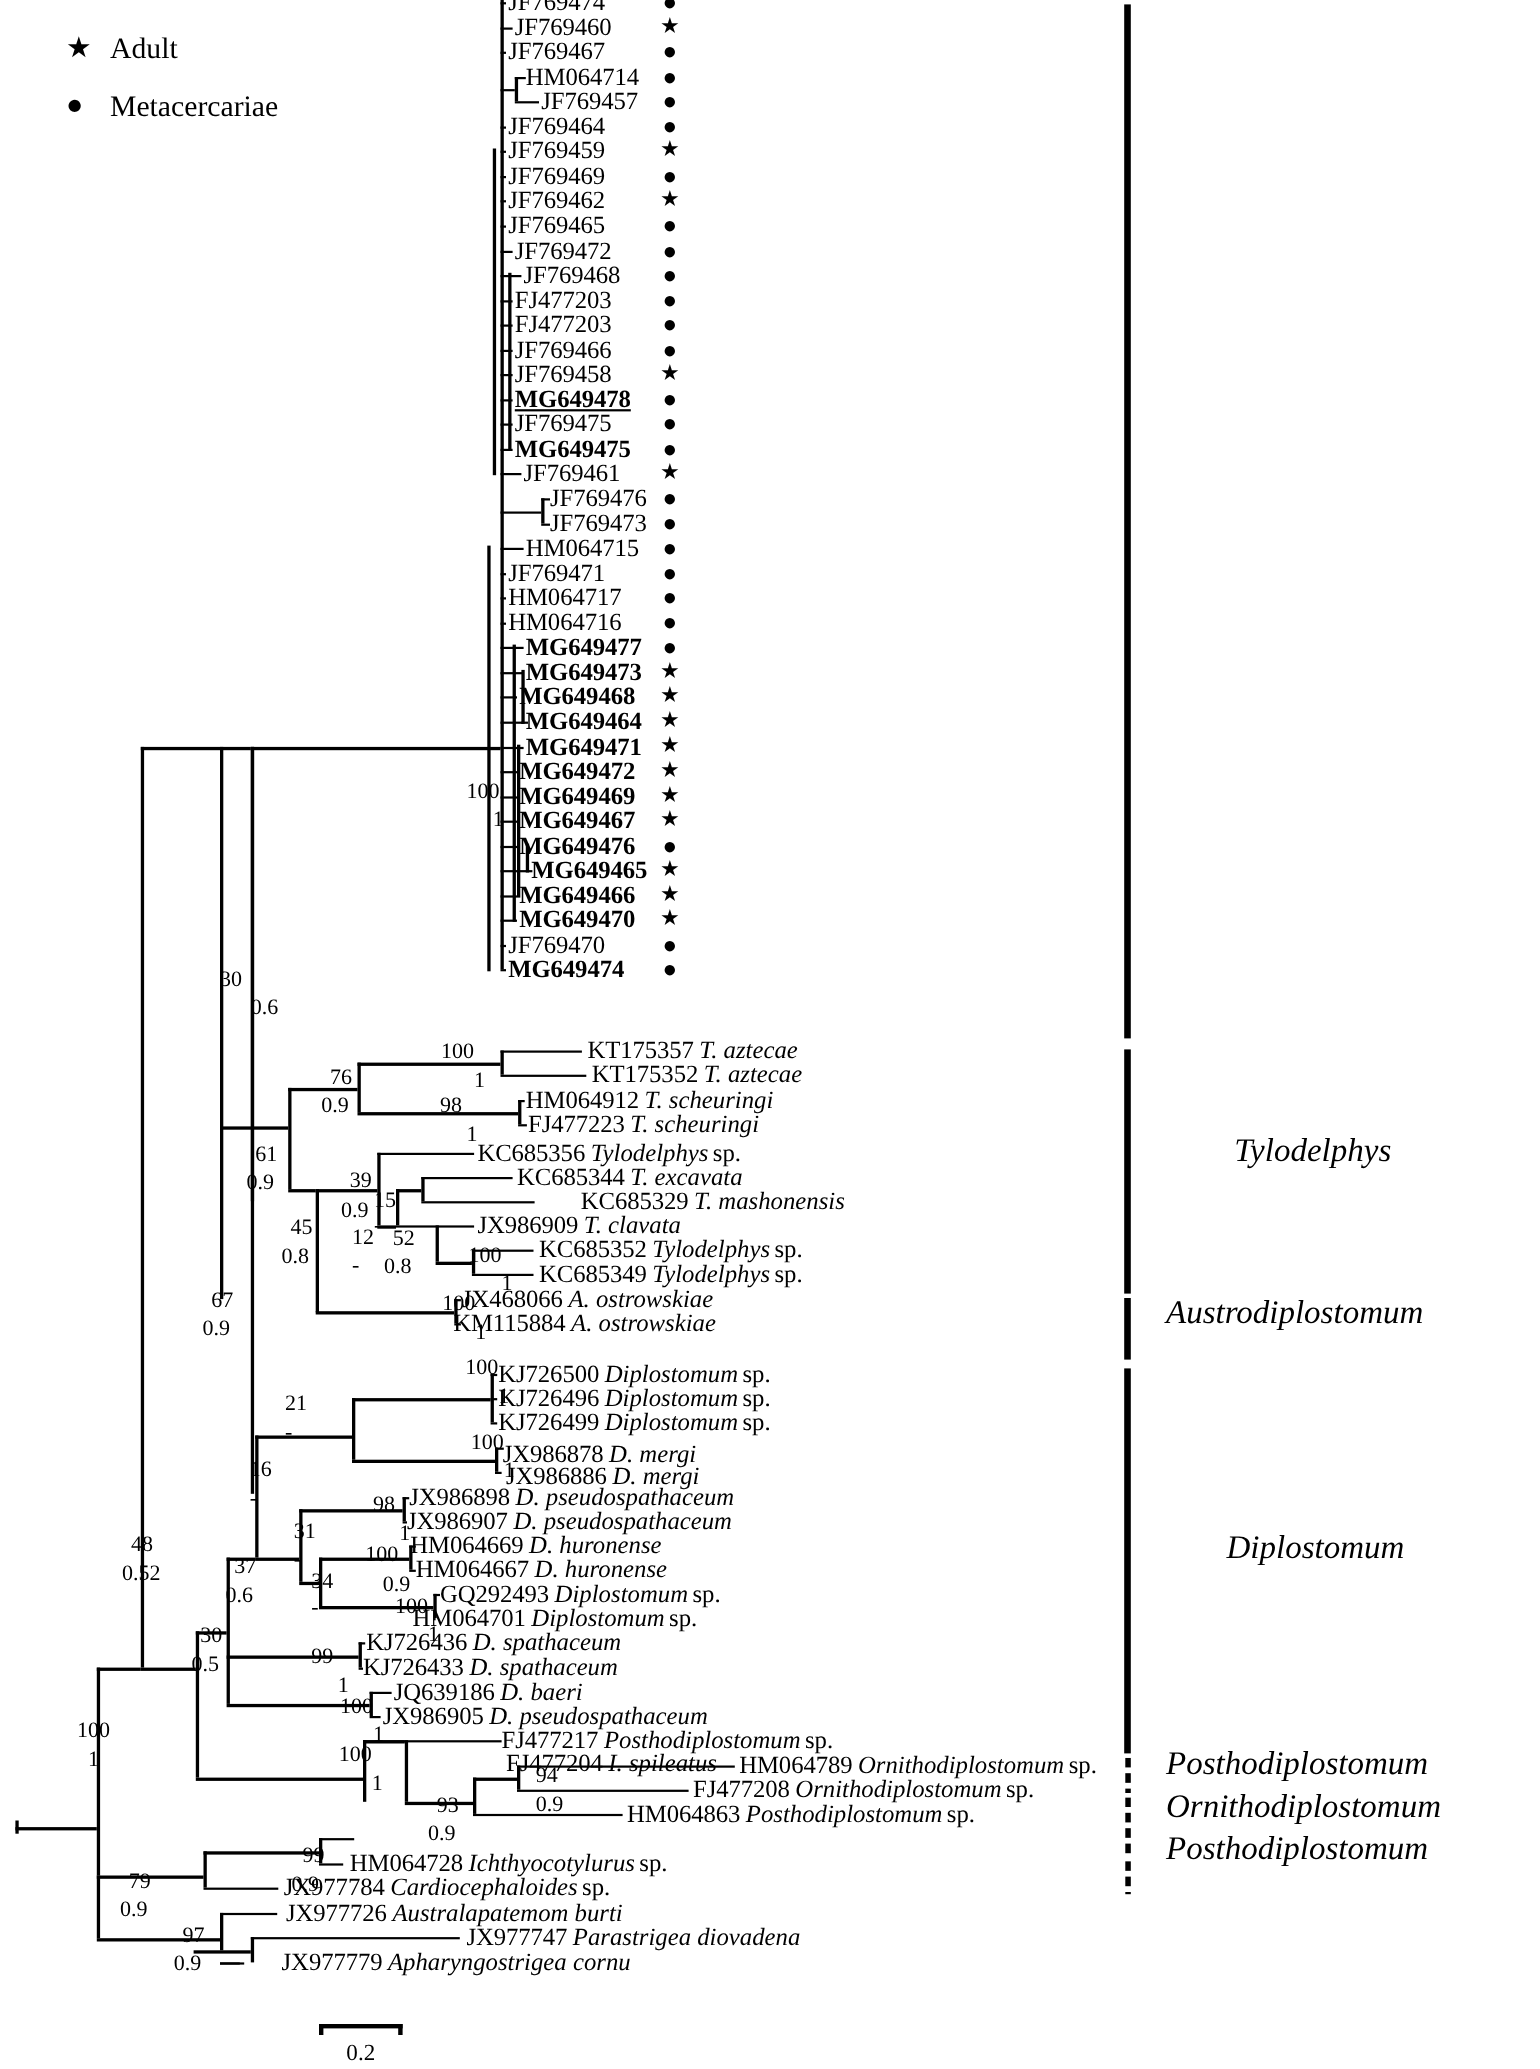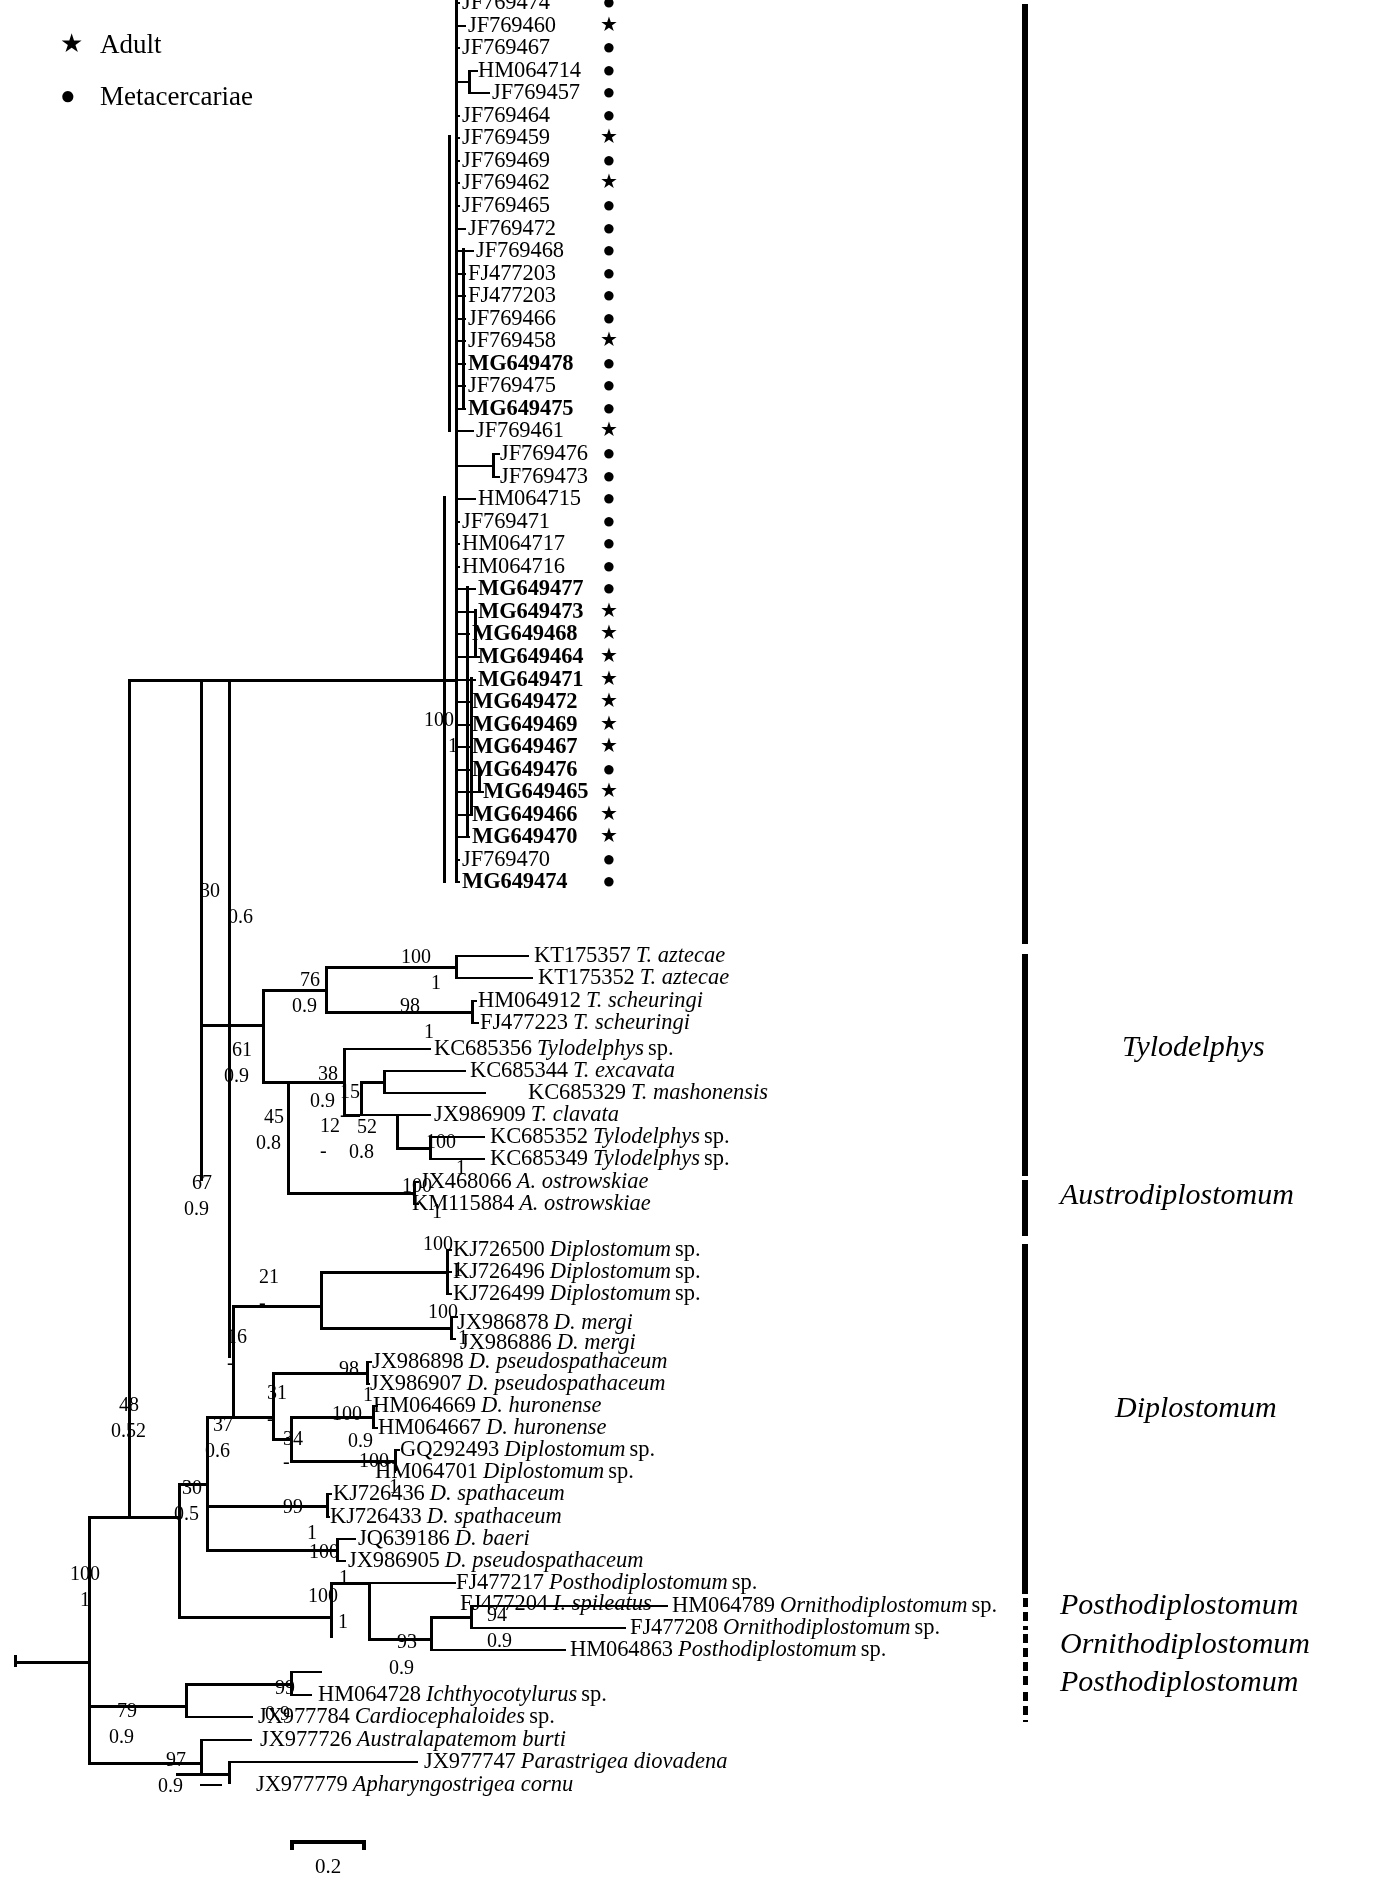--- a/index.html
+++ b/index.html
@@ -258,21 +258,21 @@
       <div class="taxon" style="left: 476px; top: 235px;"><span class="acc">JF769468</span></div>
       <div class="marker" style="top: 235px;">●</div>
       <div class="taxon" style="left: 468px; top: 258px;"><span class="acc">FJ477203</span></div>
       <div class="marker" style="top: 258px;">●</div>
       <div class="taxon" style="left: 468px; top: 280px;"><span class="acc">FJ477203</span></div>
       <div class="marker" style="top: 280px;">●</div>
       <div class="taxon" style="left: 468px; top: 303px;"><span class="acc">JF769466</span></div>
       <div class="marker" style="top: 303px;">●</div>
       <div class="taxon" style="left: 468px; top: 325px;"><span class="acc">JF769458</span></div>
       <div class="marker star" style="top: 325px;">★</div>
-      <div class="taxon bold" style="left: 468px; top: 348px;"><span class="acc">MG649478</span></div>
+      <div class="taxon bold" style="left: 468px; top: 348px; text-decoration: underline;"><span class="acc">MG649478</span></div>
       <div class="marker" style="top: 348px;">●</div>
       <div class="taxon" style="left: 468px; top: 370px;"><span class="acc">JF769475</span></div>
       <div class="marker" style="top: 370px;">●</div>
       <div class="taxon bold" style="left: 468px; top: 393px;"><span class="acc">MG649475</span></div>
       <div class="marker" style="top: 393px;">●</div>
       <div class="taxon" style="left: 476px; top: 415px;"><span class="acc">JF769461</span></div>
       <div class="marker star" style="top: 415px;">★</div>
       <div class="taxon" style="left: 500px; top: 438px;"><span class="acc">JF769476</span></div>
       <div class="marker" style="top: 438px;">●</div>
       <div class="taxon" style="left: 500px; top: 461px;"><span class="acc">JF769473</span></div>
@@ -358,21 +358,21 @@
       <div class="sup" style="left: 200px; top: 880px;">30</div>
       <div class="sup" style="left: 228px; top: 906px;">0.6</div>
       <div class="sup" style="left: 401px; top: 946px;">100</div>
       <div class="sup" style="left: 431px; top: 972px;">1</div>
       <div class="sup" style="left: 400px; top: 995px;">98</div>
       <div class="sup" style="left: 424px; top: 1021px;">1</div>
       <div class="sup" style="left: 300px; top: 969px;">76</div>
       <div class="sup" style="left: 292px; top: 995px;">0.9</div>
       <div class="sup" style="left: 232px; top: 1039px;">61</div>
       <div class="sup" style="left: 224px; top: 1065px;">0.9</div>
-      <div class="sup" style="left: 318px; top: 1063px;">38</div>
+      <div class="sup" style="left: 318px; top: 1063px;">39</div>
       <div class="sup" style="left: 310px; top: 1090px;">0.9</div>
       <div class="sup" style="left: 340px; top: 1081px;">15</div>
       <div class="sup" style="left: 340px; top: 1104px;">-</div>
       <div class="sup" style="left: 320px; top: 1115px;">12</div>
       <div class="sup" style="left: 320px; top: 1140px;">-</div>
       <div class="sup" style="left: 357px; top: 1116px;">52</div>
       <div class="sup" style="left: 349px; top: 1141px;">0.8</div>
       <div class="sup" style="left: 426px; top: 1131px;">100</div>
       <div class="sup" style="left: 456px; top: 1157px;">1</div>
       <div class="sup" style="left: 264px; top: 1106px;">45</div>

